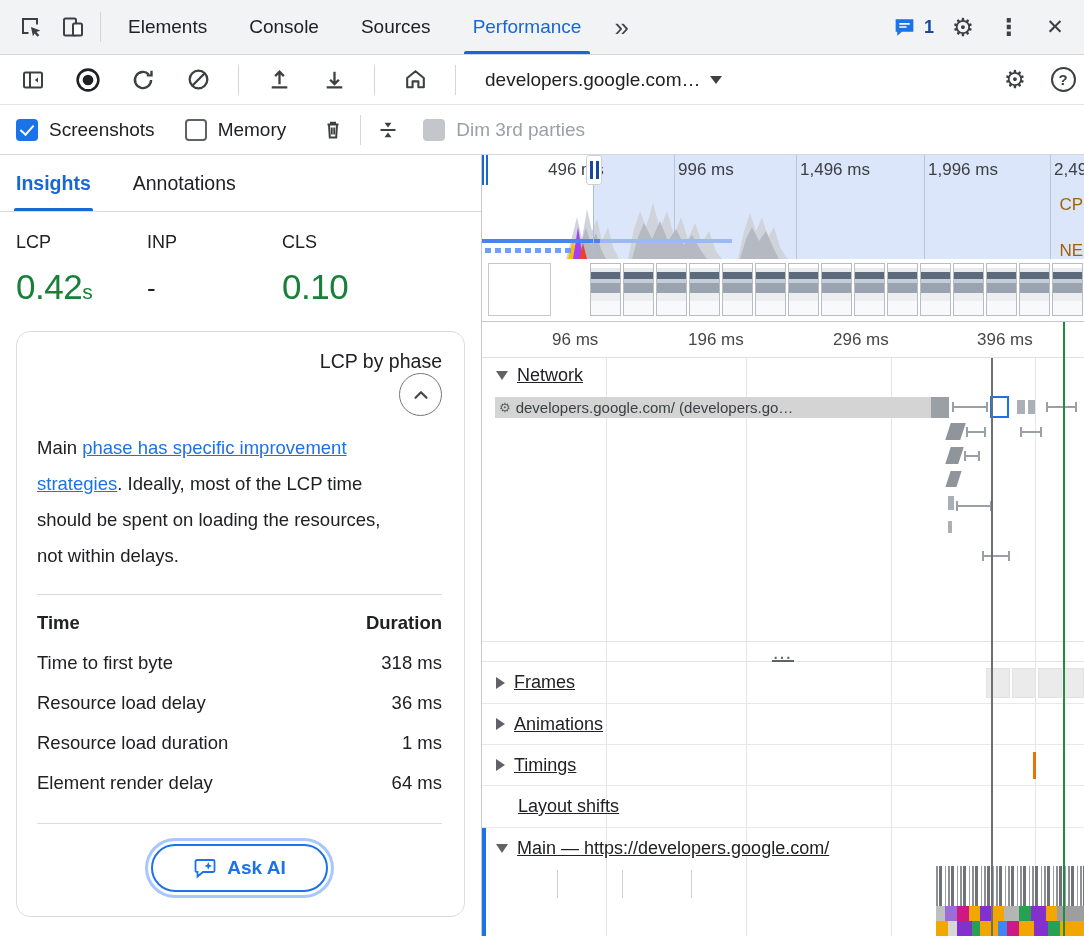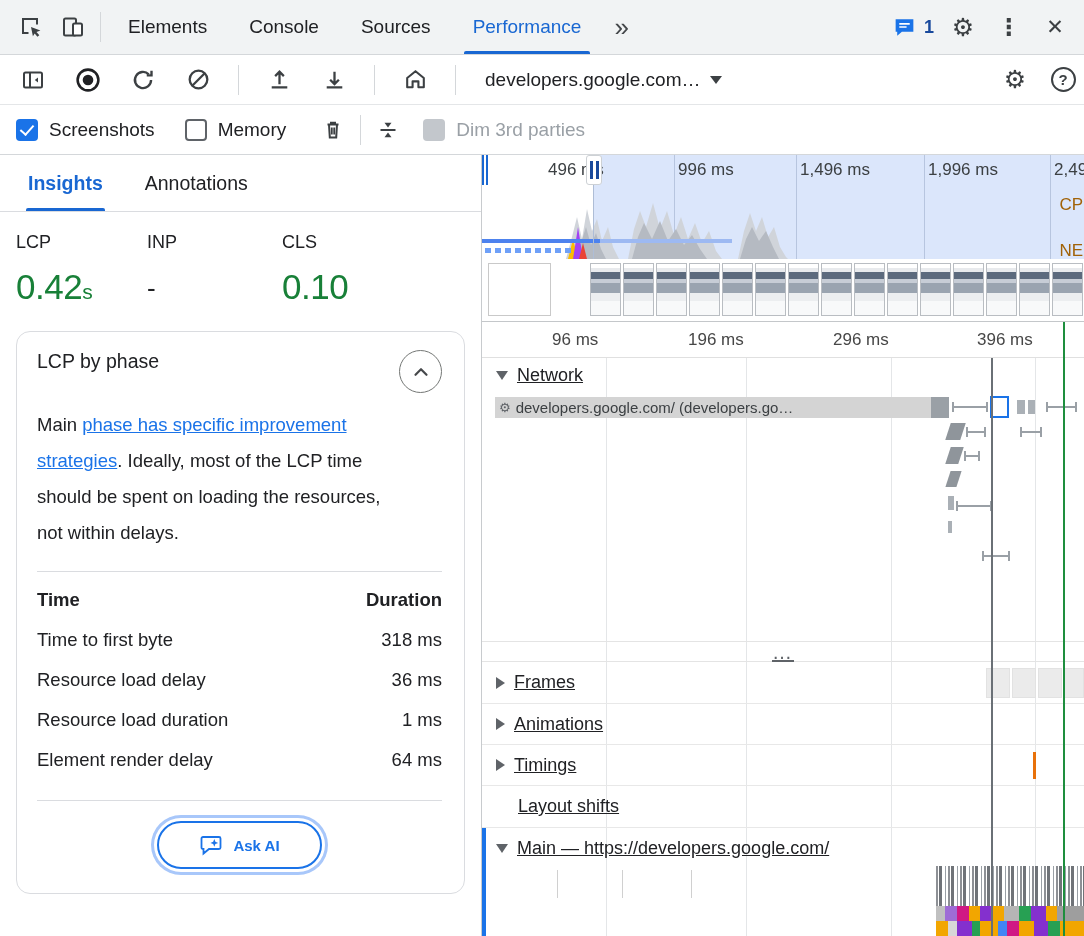--- a/index.html
+++ b/index.html
@@ -37,46 +37,46 @@
   .cb.checked { background:#1a73e8; }
   .cb.checked::after { content:""; position:absolute; left:7px; top:3px; width:6px; height:11px;
                        border:solid #fff; border-width:0 2.5px 2.5px 0; transform:rotate(42deg); }
   .cb.unchecked { background:#fff; border:2.2px solid #5f6368; }
   .cb.disabled { background:#c3c7cc; }
   .cb-label { font-size:19px; margin-left:11px; cursor:pointer; }
   .cb-label.dim { color:#9aa0a6; }
 
   
   .sidebar { position:absolute; top:155px; left:0; width:482px; bottom:0; background:#fff; border-right:1px solid #c8cbce; overflow:hidden; }
-  .side-tabs { height:57px; border-bottom:1px solid #dadce0; display:flex; align-items:stretch; padding-left:28px; }
+  .side-tabs { height:57px; border-bottom:1px solid #dadce0; display:flex; align-items:stretch; padding-left:16px; }
   .side-tab { display:flex; align-items:center; font-size:19.5px; position:relative; margin-right:42px; cursor:pointer; color:#202124; }
   .side-tab.active { color:#1967d2; font-weight:600; }
   .side-tab.active::after { content:""; position:absolute; left:-2px; right:-2px; bottom:0; height:3px; background:#1967d2; border-radius:2px 2px 0 0; }
   .metrics { display:flex; padding:20px 0 6px 16px; }
   .metric { display:flex; flex-direction:column; }
   .metric:nth-child(1){ width:131px; } .metric:nth-child(2){ width:135px; }
   .metric-label { font-size:18px; color:#202124; }
   .metric-value { margin-top:14px; font-size:35px; font-weight:500; color:#188038; letter-spacing:-0.5px; }
   .metric-value .unit { font-size:21px; font-weight:500; }
   .metric-value.na { color:#202124; font-size:26px; padding-top:6px; }
   .insight-card { margin:18px 16px 0 16px; border:1px solid #dadce0; border-radius:14px; padding:18px 22px 24px 20px; }
-  .card-head { display:flex; align-items:flex-start; justify-content:space-between; }
+  .card-head { display:flex; align-items:flex-end; justify-content:space-between;flex-direction:column; }
   .card-title { font-size:19.5px; font-weight:500; }
   .collapse-btn { width:43px; height:43px; border-radius:50%; border:1px solid #747775; background:#fff;
                   display:flex; align-items:center; justify-content:center; cursor:pointer; }
   .card-desc { margin-top:14px; font-size:18.5px; line-height:36px; max-width:352px; }
   .card-desc a { color:#1a73e8; text-decoration:underline; cursor:pointer; }
   .card-hr { border:none; border-top:1px solid #dadce0; margin:20px 0 8px 0; }
   .phase-table { width:100%; }
   .ptr { display:flex; justify-content:space-between; align-items:center; height:40px; font-size:18.5px; }
   .ptr.head { font-weight:700; }
   .askai-wrap { text-align:center; margin-top:20px; }
   .askai { display:inline-flex; align-items:center; gap:10px; height:48px; padding:0 40px;
            border:2px solid #1a73e8; border-radius:24px; background:#fff; color:#1a73e8;
-           font-size:15px; font-weight:600; cursor:pointer; font-family:inherit;
+           font-size:19px; font-weight:600; cursor:pointer; font-family:inherit;
            box-shadow:0 0 0 3px #fff, 0 0 0 6px #a8c7fa; }
 
   
   .timeline { position:absolute; top:155px; left:482px; width:602px; bottom:0; background:#fff; overflow:hidden; }
 
   
   .overview { position:absolute; top:0; left:0; width:602px; height:167px; border-bottom:1px solid #c4c7ca; background:#fff; z-index:5; }
   .ov-shade { position:absolute; left:112px; right:0; top:0; height:104px; background:#dbe6fb; }
   .ov-tickline { position:absolute; top:0; height:104px; width:1px; background:rgba(90,110,150,0.28); }
   .ov-label { position:absolute; top:5px; font-size:17px; color:#3c4043; white-space:nowrap; z-index:2; }

